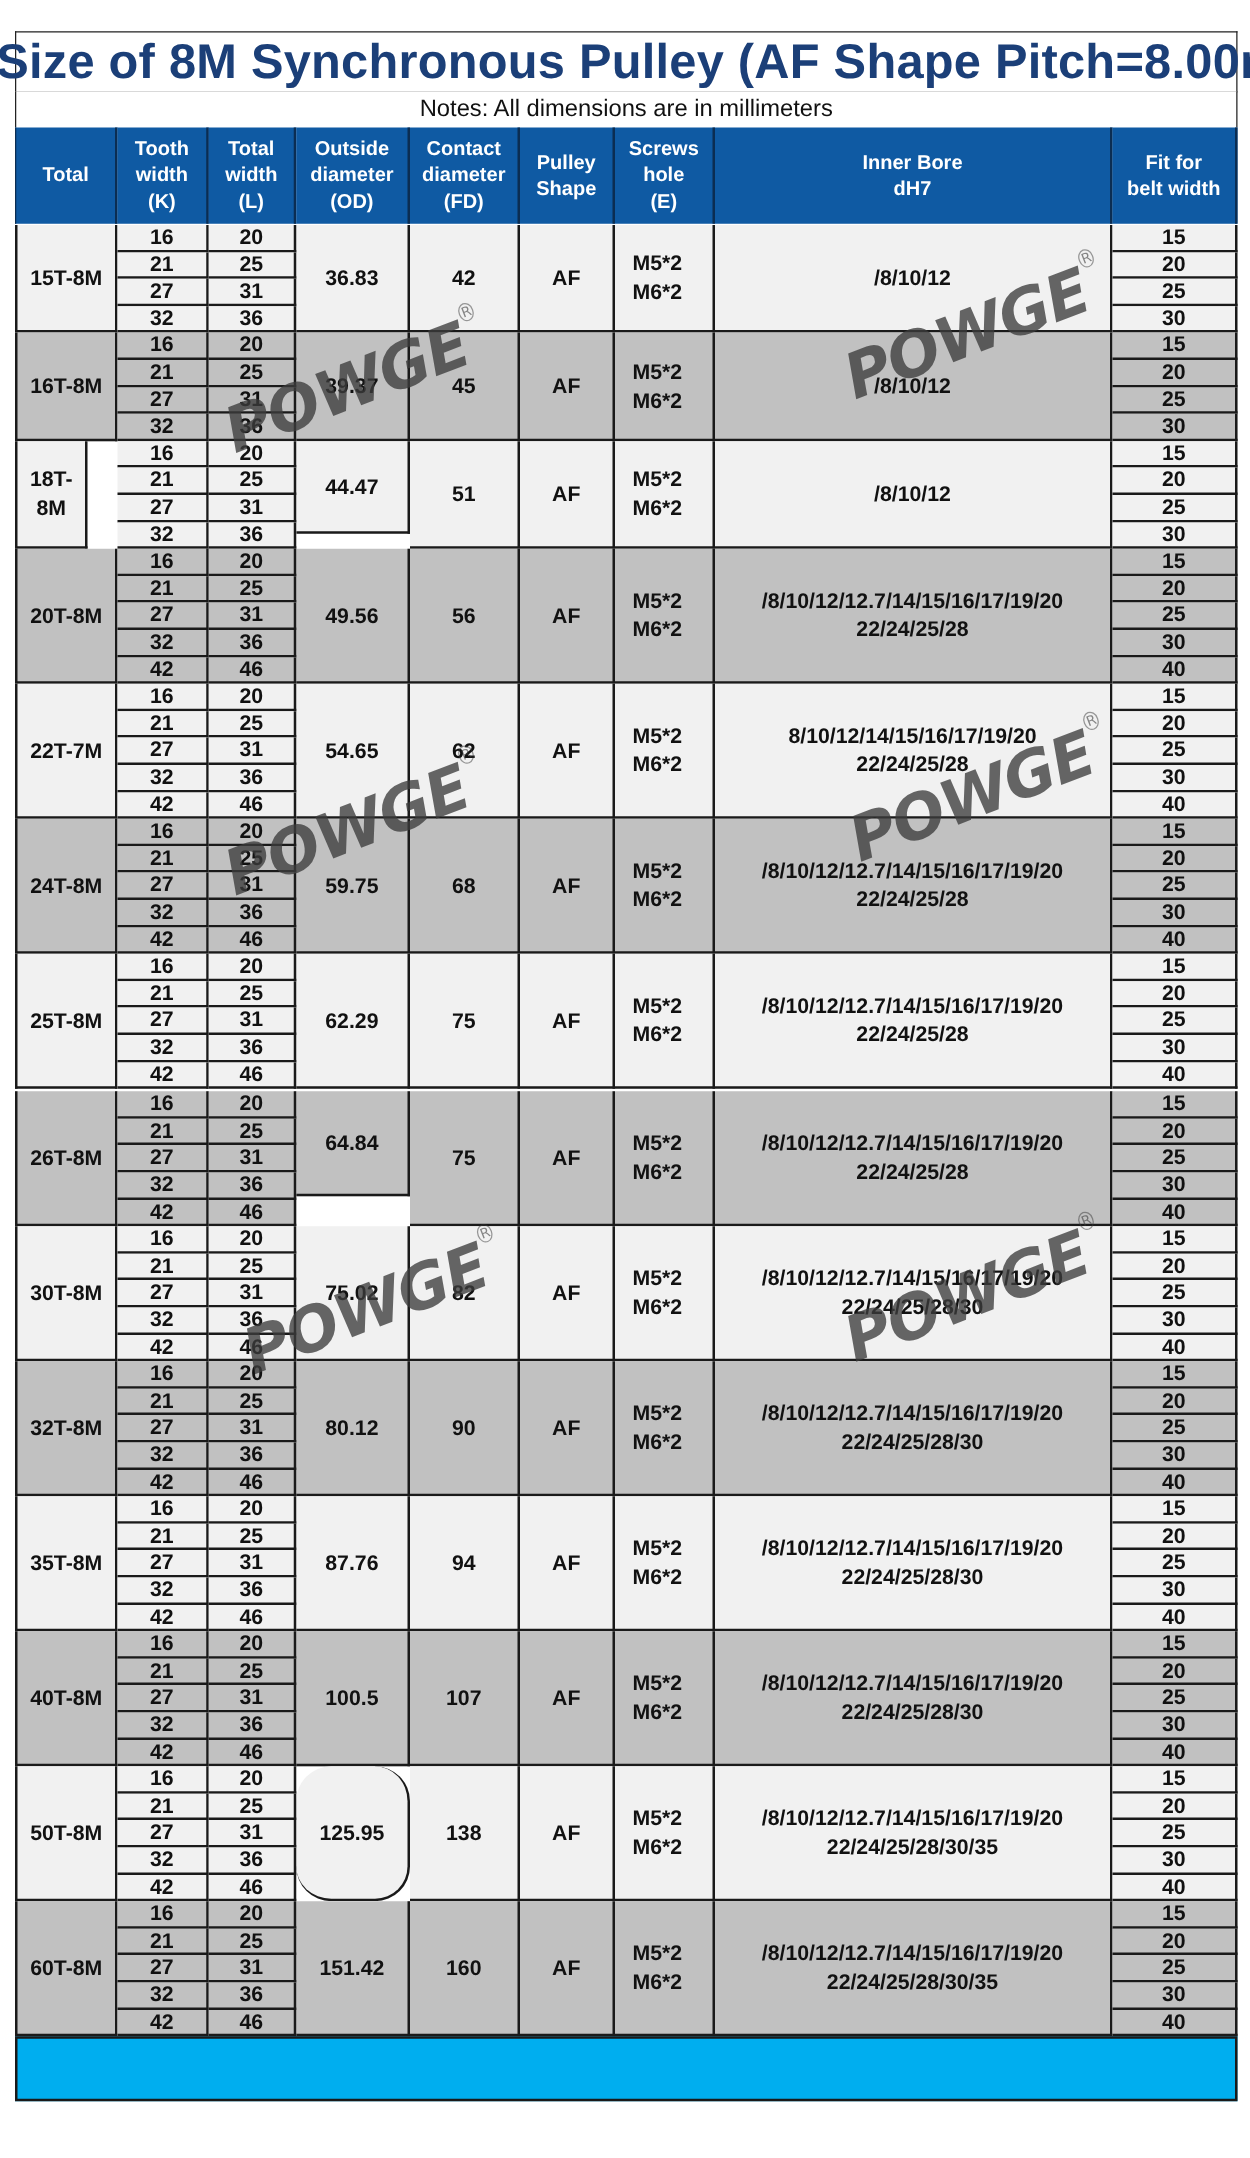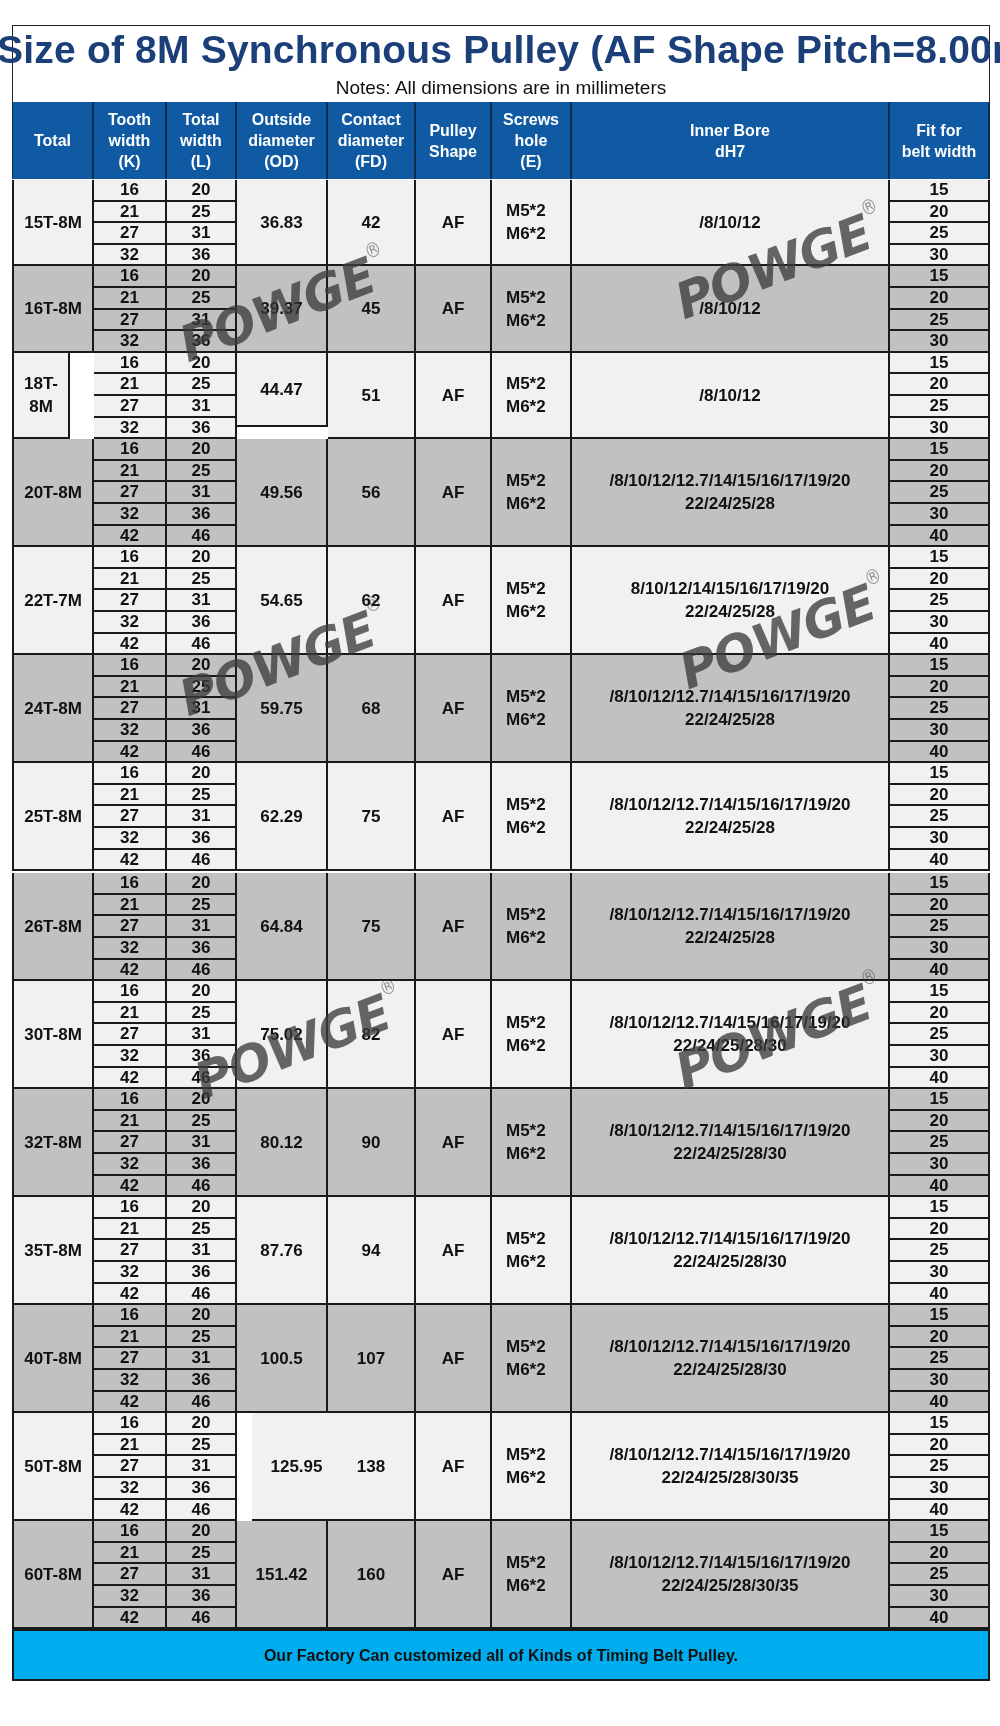--- a/index.html
+++ b/index.html
@@ -212,21 +212,21 @@
         <div class="sub light" style="left: 878px; width: 100px; top: 781px; height: 22px;">25</div>
         <div class="sub light" style="left: 82px; width: 73px; top: 803px; height: 22px;">32</div>
         <div class="sub light" style="left: 155px; width: 70px; top: 803px; height: 22px;">36</div>
         <div class="sub light" style="left: 878px; width: 100px; top: 803px; height: 22px;">30</div>
         <div class="sub light" style="left: 82px; width: 73px; top: 825px; height: 21px;">42</div>
         <div class="sub light" style="left: 155px; width: 70px; top: 825px; height: 21px;">46</div>
         <div class="sub light" style="left: 878px; width: 100px; top: 825px; height: 21px;">40</div>
       </div>
       <div>
         <div class="cell dark leftb" style="left: 0px; width: 82px; top: 848px; height: 108px;">26T-8M</div>
-        <div class="cell dark" style="left: 225px; width: 91px; top: 848px; height: 108px;">64.84</div>
+        <div class="cell dark" style="left: 225px; width: 91px; top: 848px; height: 84px;">64.84</div>
         <div class="cell dark" style="left: 316px; width: 88px; top: 848px; height: 108px;">75</div>
         <div class="cell dark" style="left: 404px; width: 76px; top: 848px; height: 108px;">AF</div>
         <div class="cell dark" style="left: 480px; width: 80px; top: 848px; height: 108px; justify-content: flex-start; padding-left: 14px; text-align: left;">M5*2
 M6*2</div>
         <div class="cell dark" style="left: 560px; width: 318px; top: 848px; height: 108px;">/8/10/12/12.7/14/15/16/17/19/20
 22/24/25/28</div>
         <div class="sub dark" style="left: 82px; width: 73px; top: 848px; height: 22px;">16</div>
         <div class="sub dark" style="left: 155px; width: 70px; top: 848px; height: 22px;">20</div>
         <div class="sub dark" style="left: 878px; width: 100px; top: 848px; height: 22px;">15</div>
         <div class="sub dark" style="left: 82px; width: 73px; top: 870px; height: 21px;">21</div>
@@ -337,21 +337,21 @@
         <div class="sub dark" style="left: 878px; width: 100px; top: 1323px; height: 22px;">25</div>
         <div class="sub dark" style="left: 82px; width: 73px; top: 1345px; height: 22px;">32</div>
         <div class="sub dark" style="left: 155px; width: 70px; top: 1345px; height: 22px;">36</div>
         <div class="sub dark" style="left: 878px; width: 100px; top: 1345px; height: 22px;">30</div>
         <div class="sub dark" style="left: 82px; width: 73px; top: 1367px; height: 21px;">42</div>
         <div class="sub dark" style="left: 155px; width: 70px; top: 1367px; height: 21px;">46</div>
         <div class="sub dark" style="left: 878px; width: 100px; top: 1367px; height: 21px;">40</div>
       </div>
       <div>
         <div class="cell light leftb" style="left: 0px; width: 82px; top: 1388px; height: 108px;">50T-8M</div>
-        <div class="cell light" style="left: 240px; width: 91px; top: 1388px; height: 108px;">125.95</div>
+        <div class="cell light" style="left: 225px; width: 91px; top: 1388px; height: 108px; border-radius: 28px;">125.95</div>
         <div class="cell light" style="left: 316px; width: 88px; top: 1388px; height: 108px;">138</div>
         <div class="cell light" style="left: 404px; width: 76px; top: 1388px; height: 108px;">AF</div>
         <div class="cell light" style="left: 480px; width: 80px; top: 1388px; height: 108px; justify-content: flex-start; padding-left: 14px; text-align: left;">M5*2
 M6*2</div>
         <div class="cell light" style="left: 560px; width: 318px; top: 1388px; height: 108px;">/8/10/12/12.7/14/15/16/17/19/20
 22/24/25/28/30/35</div>
         <div class="sub light" style="left: 82px; width: 73px; top: 1388px; height: 22px;">16</div>
         <div class="sub light" style="left: 155px; width: 70px; top: 1388px; height: 22px;">20</div>
         <div class="sub light" style="left: 878px; width: 100px; top: 1388px; height: 22px;">15</div>
         <div class="sub light" style="left: 82px; width: 73px; top: 1410px; height: 21px;">21</div>
@@ -387,21 +387,20 @@
         <div class="sub dark" style="left: 878px; width: 100px; top: 1539px; height: 22px;">25</div>
         <div class="sub dark" style="left: 82px; width: 73px; top: 1561px; height: 22px;">32</div>
         <div class="sub dark" style="left: 155px; width: 70px; top: 1561px; height: 22px;">36</div>
         <div class="sub dark" style="left: 878px; width: 100px; top: 1561px; height: 22px;">30</div>
         <div class="sub dark" style="left: 82px; width: 73px; top: 1583px; height: 21px;">42</div>
         <div class="sub dark" style="left: 155px; width: 70px; top: 1583px; height: 21px;">46</div>
         <div class="sub dark" style="left: 878px; width: 100px; top: 1583px; height: 21px;">40</div>
       </div>
     </div>
   <div id="footer" class="footer" style="top: 1604px;">
-    <span>Our Factory Can customized all of Kinds of Timing Belt Pulley.</span>
   </div>
   <div id="watermarks">
       <div class="wm" style="left: 170px; top: 293px;"><span>POWGE</span><span class="reg">R</span></div>
       <div class="wm" style="left: 666px; top: 250px;"><span>POWGE</span><span class="reg">R</span></div>
       <div class="wm" style="left: 170px; top: 647px;"><span>POWGE</span><span class="reg">R</span></div>
       <div class="wm" style="left: 670px; top: 620px;"><span>POWGE</span><span class="reg">R</span></div>
       <div class="wm" style="left: 185px; top: 1030px;"><span>POWGE</span><span class="reg">R</span></div>
       <div class="wm" style="left: 666px; top: 1020px;"><span>POWGE</span><span class="reg">R</span></div>
     </div>
 </div>

